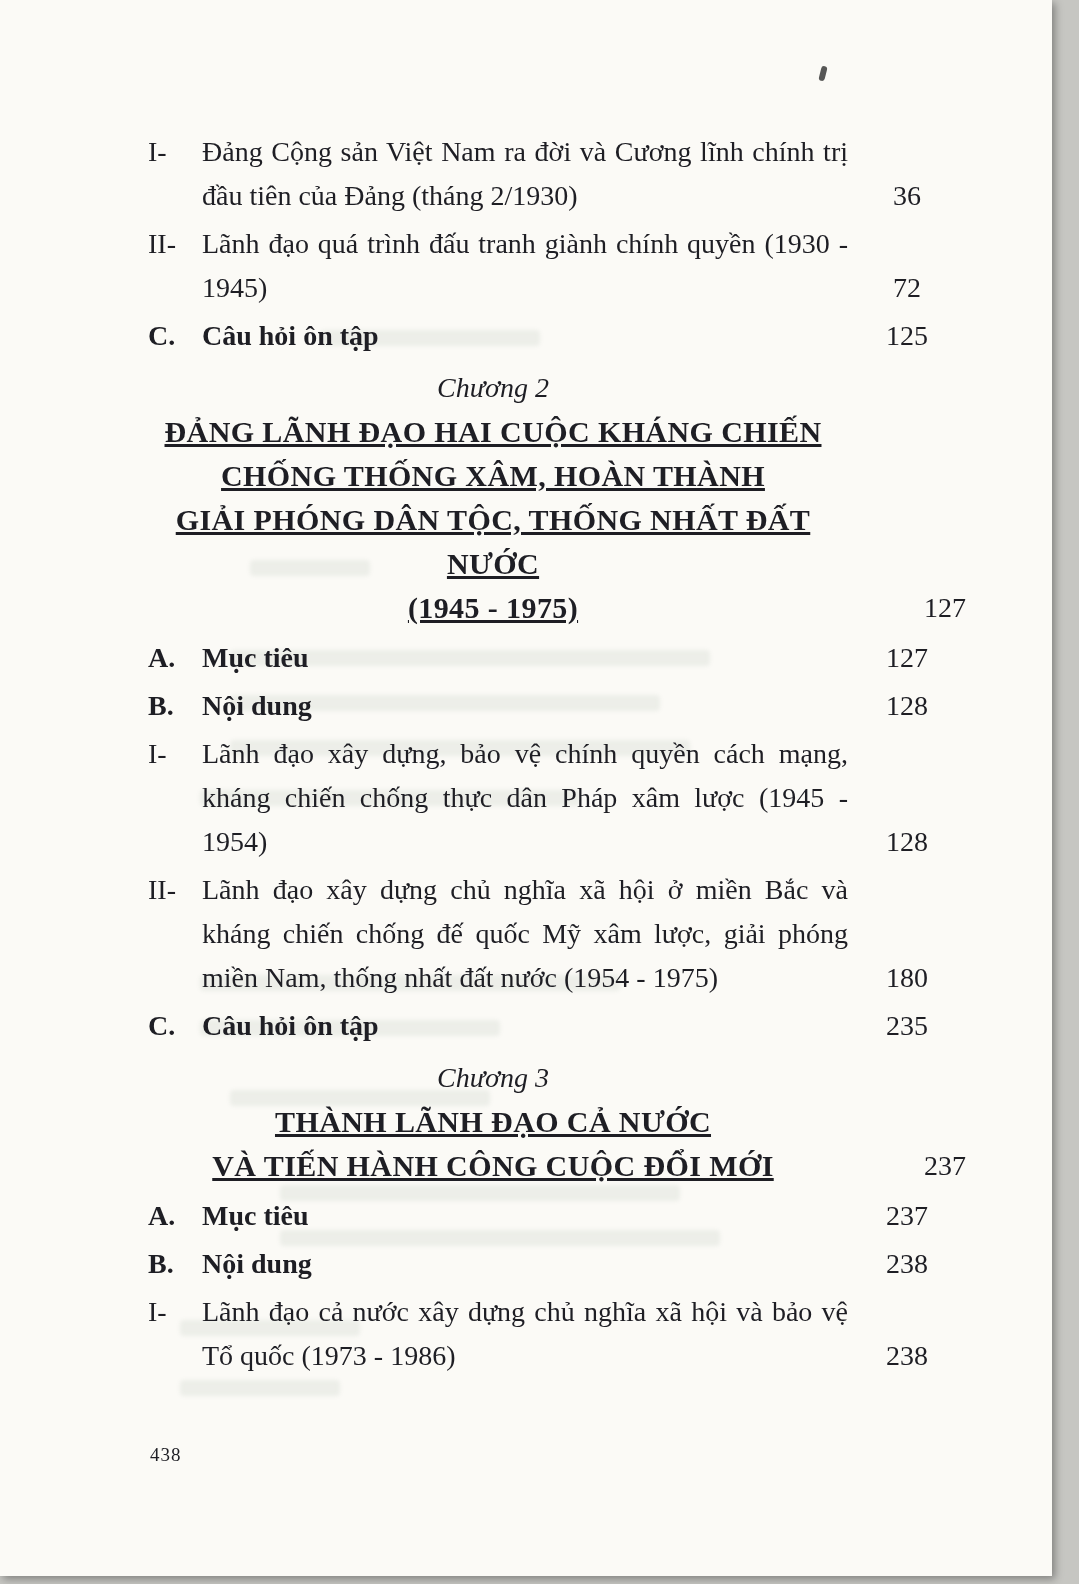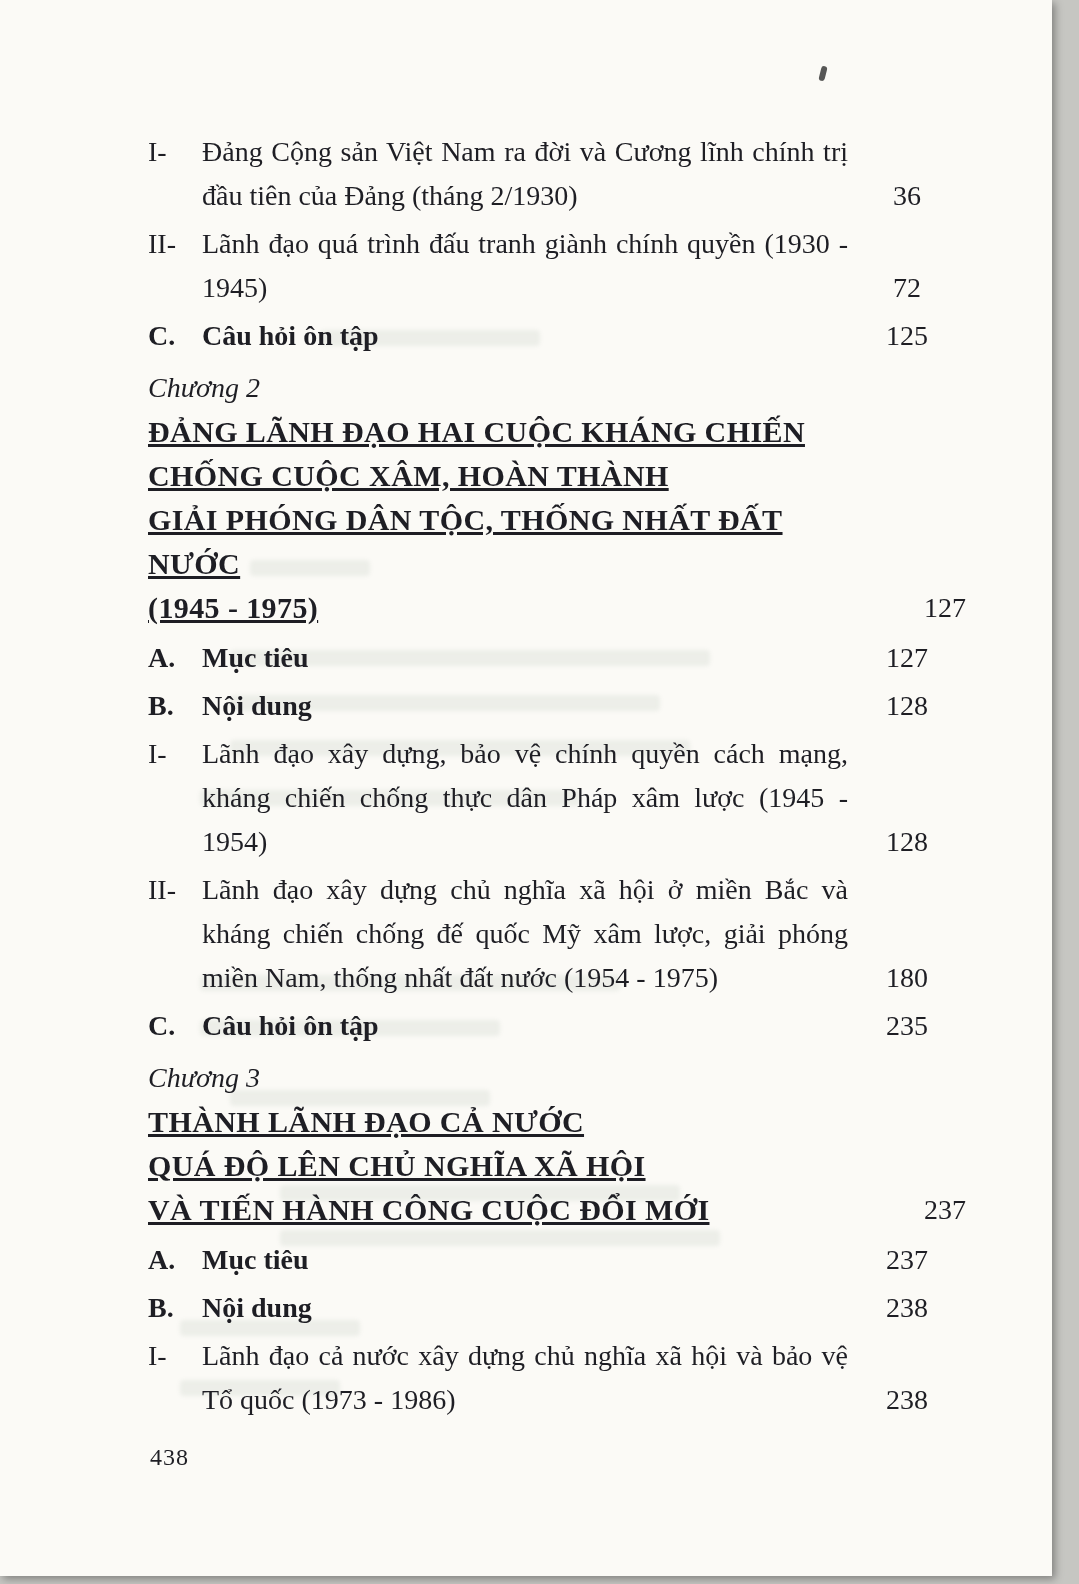--- a/index.html
+++ b/index.html
@@ -47,36 +47,36 @@
     line-height: 44px;
     margin-bottom: 4px;
   }
   .entry .lbl { flex: 0 0 54px; }
   .entry .txt { flex: 1 1 auto; text-align: justify; }
   .entry .pg  { flex: 0 0 118px; text-align: center; align-self: flex-end; }
   .entry.bold .lbl, .entry.bold .txt { font-weight: bold; }
 
   .chapter {
     position: relative;
-    text-align: left;
+    text-align: center;
     padding-right: 128px;
     margin: 8px 0 6px;
   }
   .chapter .ch-label { font-style: italic; font-size: 28px; line-height: 44px; }
   .chapter .ch-line  { font-weight: bold; font-size: 30px; line-height: 44px; letter-spacing: 0.4px; text-decoration: underline; }
   .chapter .ch-pg {
     position: absolute;
     right: 0; bottom: 0;
     font-size: 28px; line-height: 44px;
     font-weight: normal;
   }
   .footer {
     position: absolute;
     left: 150px; top: 1444px;
-    font-size: 24px;
+    font-size: 19px;
     letter-spacing: 1px;
     text-align: center;
   }
 </style>
 </head>
 <body>
 
 <div class="page">
 
   <div class="ghost">
@@ -113,21 +113,21 @@
 
     <div class="entry bold">
       <span class="lbl">C.</span>
       <span class="txt">Câu hỏi ôn tập</span>
       <span class="pg">125</span>
     </div>
 
     <div class="chapter">
       <div class="ch-label">Chương 2</div>
       <div class="ch-line">ĐẢNG LÃNH ĐẠO HAI CUỘC KHÁNG CHIẾN</div>
-      <div class="ch-line">CHỐNG CUỘC XÂM, HOÀN THÀNH</div>
+      <div class="ch-line">CHỐNG THỐNG XÂM, HOÀN THÀNH</div>
       <div class="ch-line">GIẢI PHÓNG DÂN TỘC, THỐNG NHẤT ĐẤT NƯỚC</div>
       <div class="ch-line">(1945 - 1975)</div>
       <div class="ch-pg">127</div>
     </div>
 
     <div class="entry bold">
       <span class="lbl">A.</span>
       <span class="txt">Mục tiêu</span>
       <span class="pg">127</span>
     </div>
@@ -152,21 +152,20 @@
 
     <div class="entry bold">
       <span class="lbl">C.</span>
       <span class="txt">Câu hỏi ôn tập</span>
       <span class="pg">235</span>
     </div>
 
     <div class="chapter">
       <div class="ch-label">Chương 3</div>
       <div class="ch-line">THÀNH LÃNH ĐẠO CẢ NƯỚC</div>
-      <div class="ch-line">QUÁ ĐỘ LÊN CHỦ NGHĨA XÃ HỘI</div>
       <div class="ch-line">VÀ TIẾN HÀNH CÔNG CUỘC ĐỔI MỚI</div>
       <div class="ch-pg">237</div>
     </div>
 
     <div class="entry bold">
       <span class="lbl">A.</span>
       <span class="txt">Mục tiêu</span>
       <span class="pg">237</span>
     </div>
 

